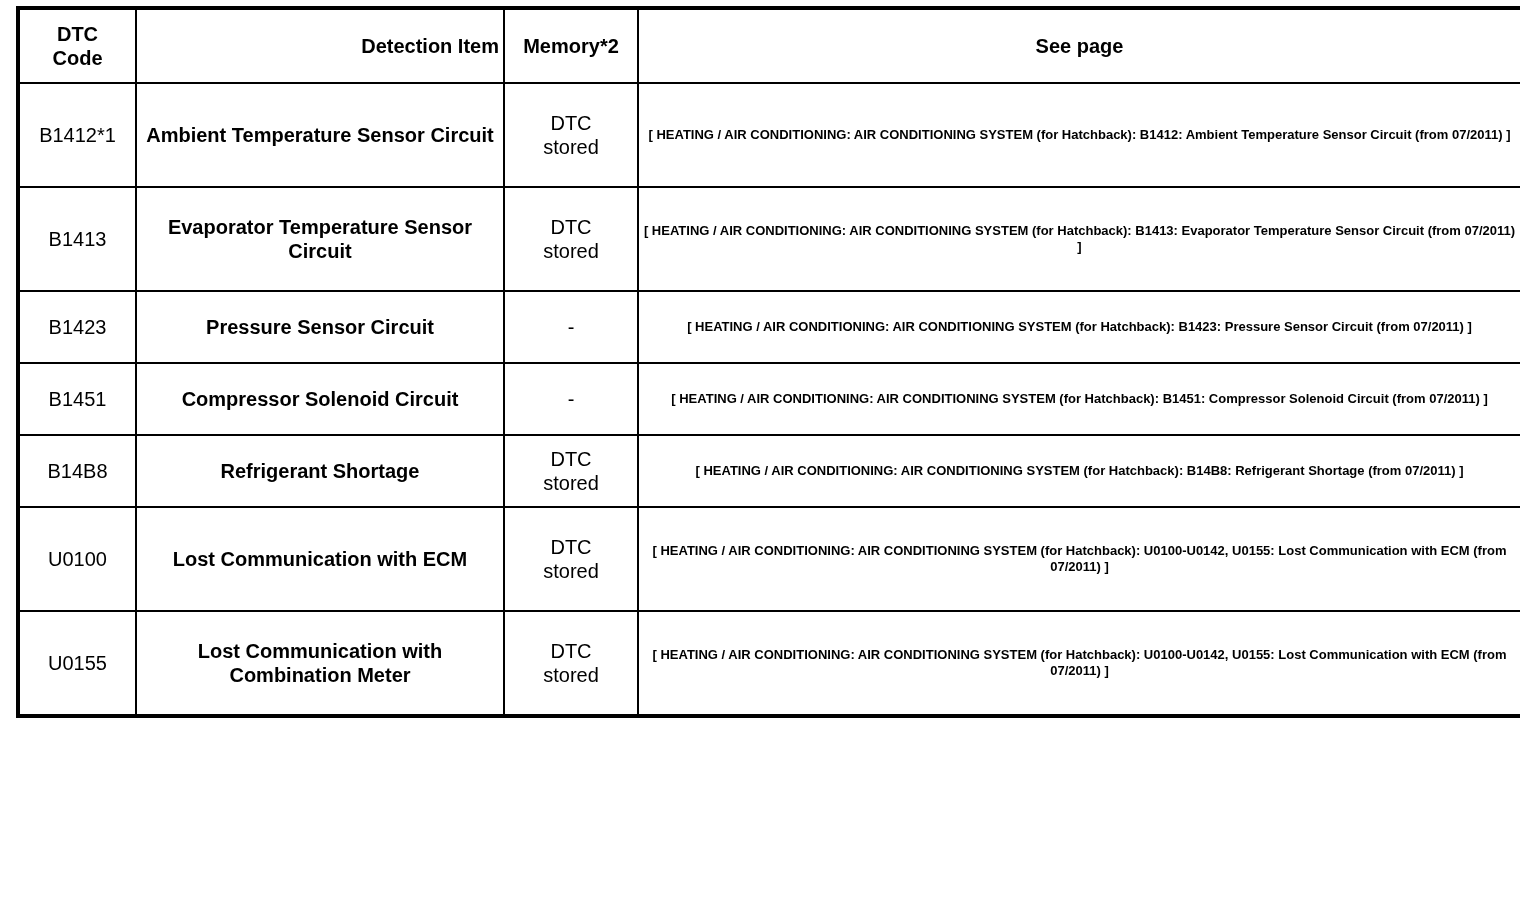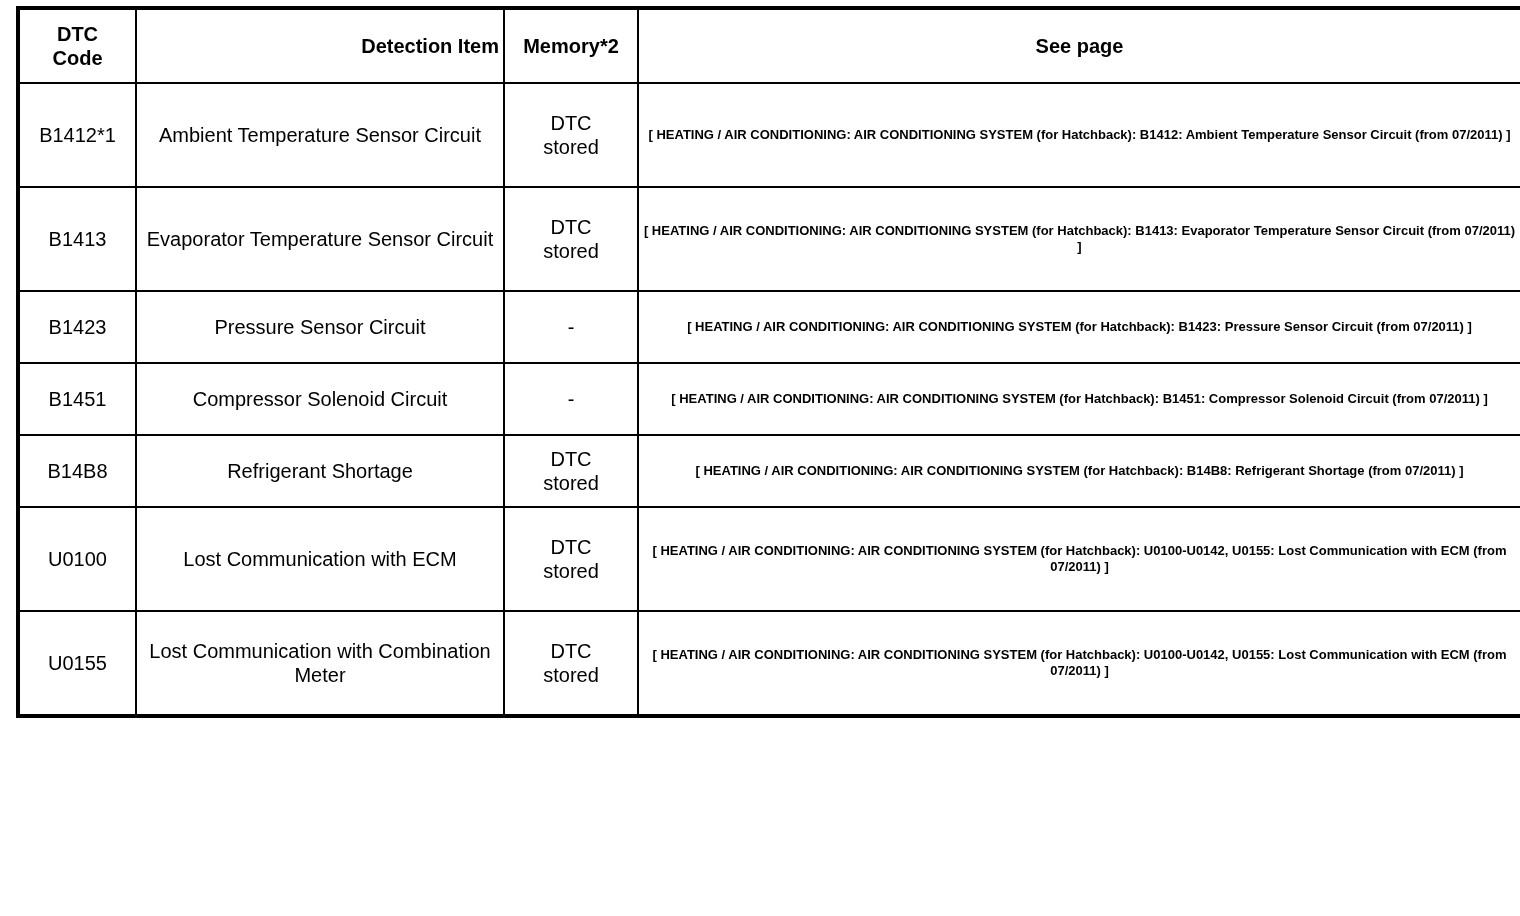--- a/index.html
+++ b/index.html
@@ -57,21 +57,21 @@
   thead th.h-seepage { font-size: 20px; margin-left: 34px; }
 
   
   td.cell-code {
     font-size: 20px;
     font-weight: normal;
     white-space: nowrap;
   }
   td.cell-item {
     font-size: 20px;
-    font-weight: normal;
+    font-weight: bold;
     padding-left: 6px;
     padding-right: 6px;
     border-radius: 25px;
   }
   td.cell-memory {
     font-size: 20px;
     font-weight: normal;
     white-space: pre-line;
   }
   td.cell-seepage {

